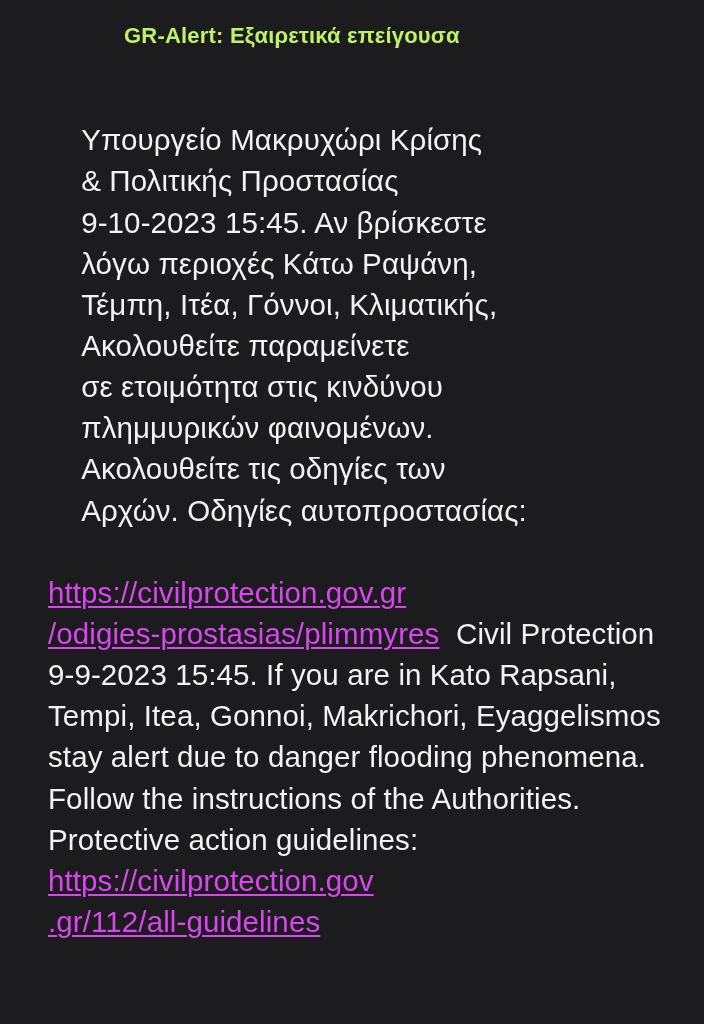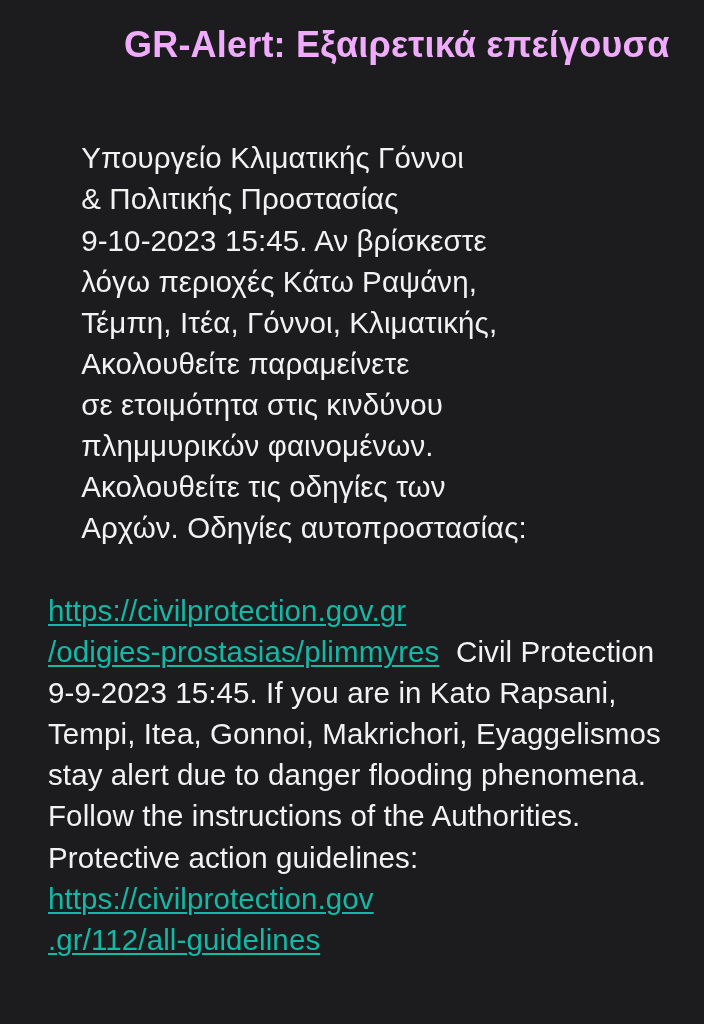--- a/index.html
+++ b/index.html
@@ -15,22 +15,22 @@
   }
   .alert-screen {
     position: relative;
     width: 704px;
     height: 1024px;
     background: #1c1c1e;
     box-sizing: border-box;
     padding: 22px 26px 10px 44px;
   }
   .alert-title {
-    color: #f0abfc;
-    font-size: 36px;
+    color: #bef264;
+    font-size: 22px;
     font-weight: bold;
     line-height: 1.28;
     letter-spacing: 0.2px;
     margin: 0 0 28px 80px;
     text-indent: -80px;
     padding-left: 80px;
   }
   .alert-title .title-inner {
     display: block;
   }
@@ -42,41 +42,41 @@
     letter-spacing: 0.1px;
     white-space: pre-wrap;
     word-wrap: break-word;
     margin: 0;
     padding: 0 0 0 4px;
   }
   .alert-body .seg {
     display: inline;
   }
   .alert-link {
-    color: #14b8a6;
+    color: #d946ef;
     text-decoration: underline;
     text-underline-offset: 3px;
     text-decoration-thickness: 2px;
     cursor: pointer;
   }
   .block-line {
     display: block;
   }
 </style>
 </head>
 <body>
 
 <div class="alert-screen">
 
   <div class="alert-title">
     <span class="title-inner">GR-Alert: Εξαιρετικά επείγουσα</span>
   </div>
 
   <div class="alert-body">
-    <span class="seg block-line">Υπουργείο Κλιματικής Γόννοι</span>
+    <span class="seg block-line">Υπουργείο Μακρυχώρι Κρίσης</span>
     <span class="seg block-line">&amp; Πολιτικής Προστασίας</span>
     <span class="seg block-line">9-10-2023 15:45. Αν βρίσκεστε</span>
     <span class="seg block-line">λόγω περιοχές Κάτω Ραψάνη,</span>
     <span class="seg block-line">Τέμπη, Ιτέα, Γόννοι, Κλιματικής,</span>
     <span class="seg block-line">Ακολουθείτε παραμείνετε</span>
     <span class="seg block-line">σε ετοιμότητα στις κινδύνου</span>
     <span class="seg block-line">πλημμυρικών φαινομένων.</span>
     <span class="seg block-line">Ακολουθείτε τις οδηγίες των</span>
     <span class="seg block-line">Αρχών. Οδηγίες αυτοπροστασίας:</span>
     <span class="alert-link block-line">https://civilprotection.gov.gr</span><span class="alert-link">/odigies-prostasias/plimmyres</span><span class="seg">  Civil Protection 9-9-2023 15:45. If you are in Kato Rapsani, Tempi, Itea, Gonnoi, Makrichori, Eyaggelismos stay alert due to danger flooding phenomena. Follow the instructions of the Authorities. Protective action guidelines: </span><span class="alert-link">https://civilprotection.gov</span><span class="alert-link block-line">.gr/112/all-guidelines</span>

